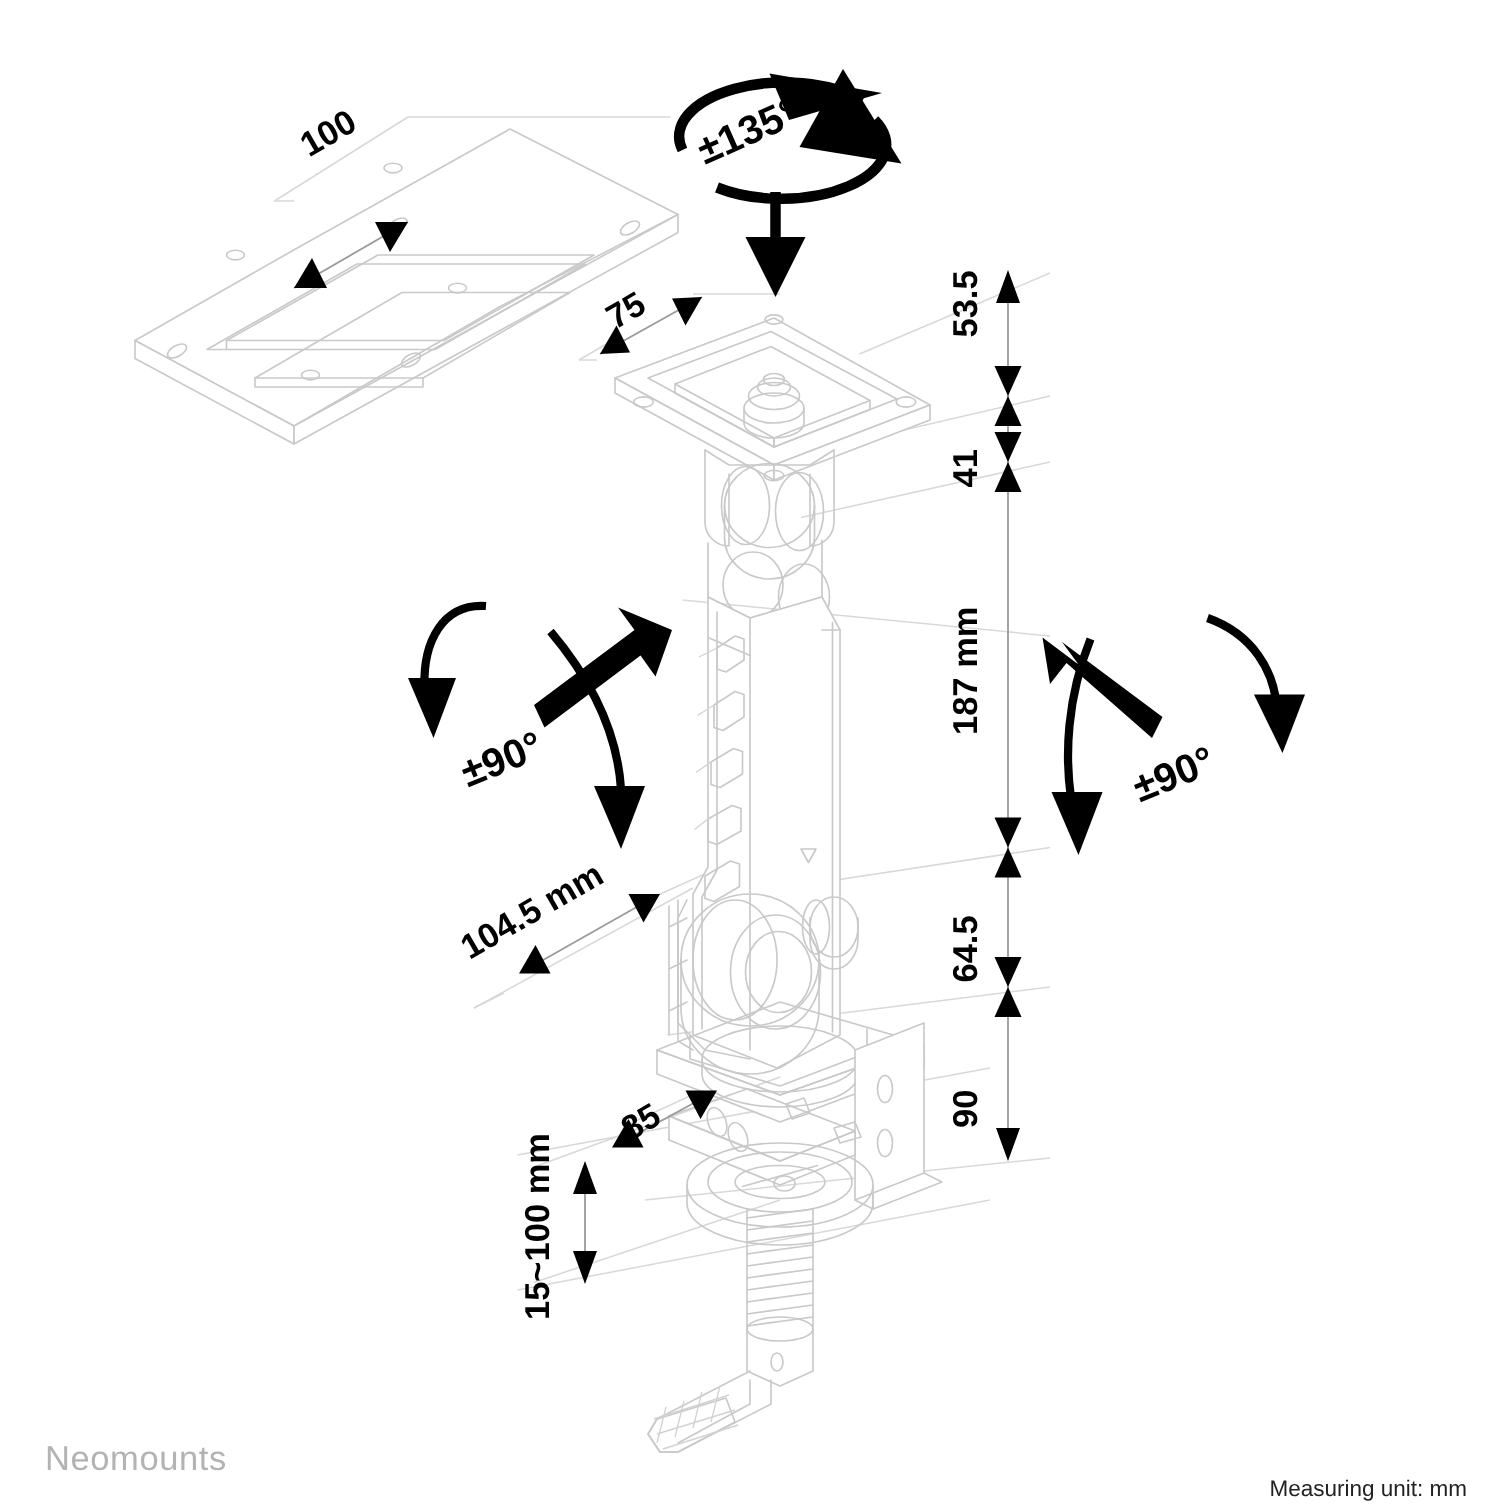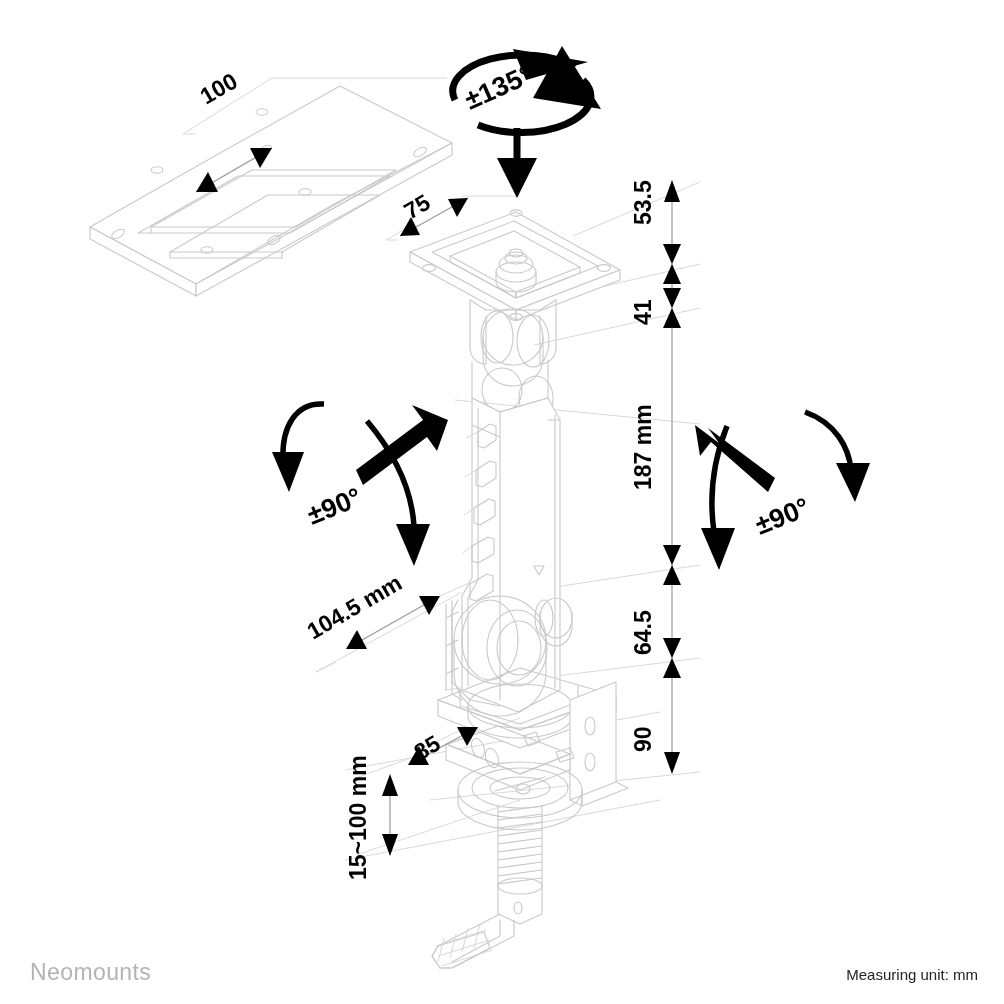--- a/index.html
+++ b/index.html
@@ -16,21 +16,21 @@
   .footer{
     position:absolute;left:0;right:0;bottom:0;height:62px;padding-left:41px;
   }
   .brand{
     position:absolute;left:30px;bottom:18px;
     font-size:23px;letter-spacing:.4px;
     color:#b3b3b3;
     font-family:"Liberation Sans","DejaVu Sans",sans-serif;
   }
   .unit{
-    position:absolute;right:26px;bottom:21px;
+    position:absolute;right:26px;bottom:3px;
     font-size:15px;color:#222;
     font-family:"Liberation Sans","DejaVu Sans",sans-serif;
   }
   .dimtext{
     font-family:"Liberation Sans","DejaVu Sans",sans-serif;
     font-size:23px;font-weight:600;fill:#000;
   }
   .angtext{
     font-family:"Liberation Sans","DejaVu Sans",sans-serif;
     font-size:27px;font-weight:700;fill:#000;

